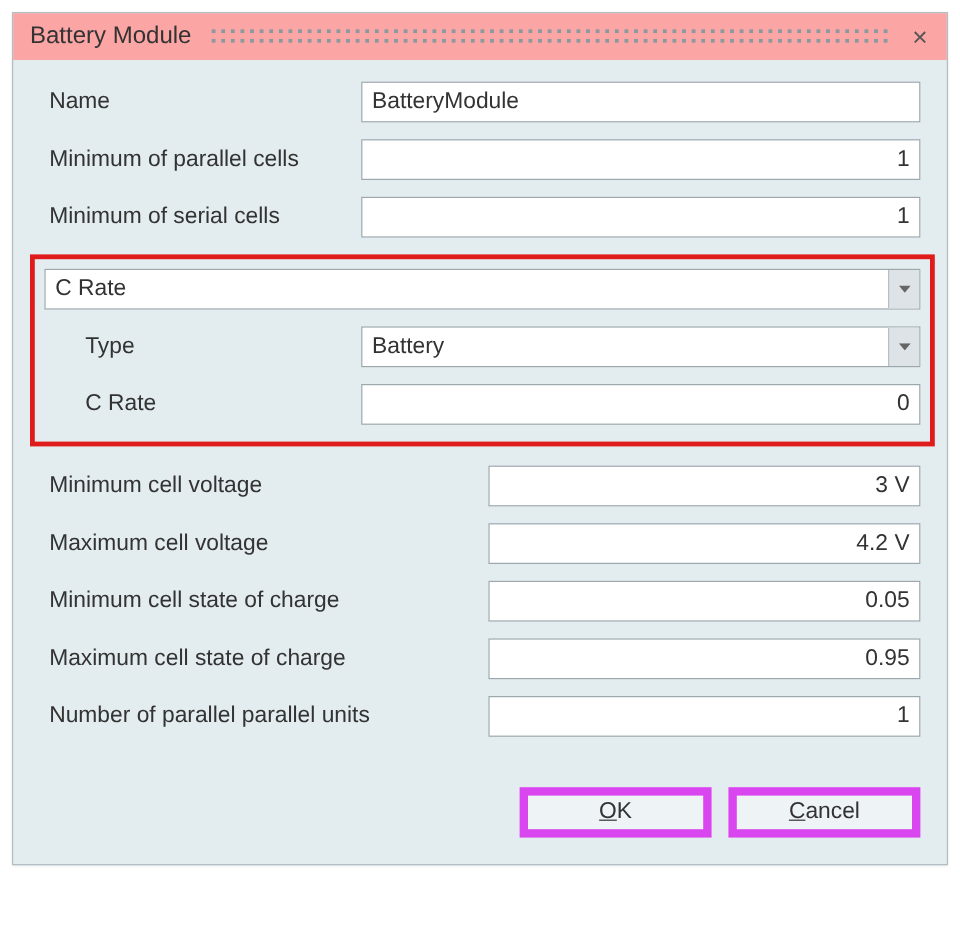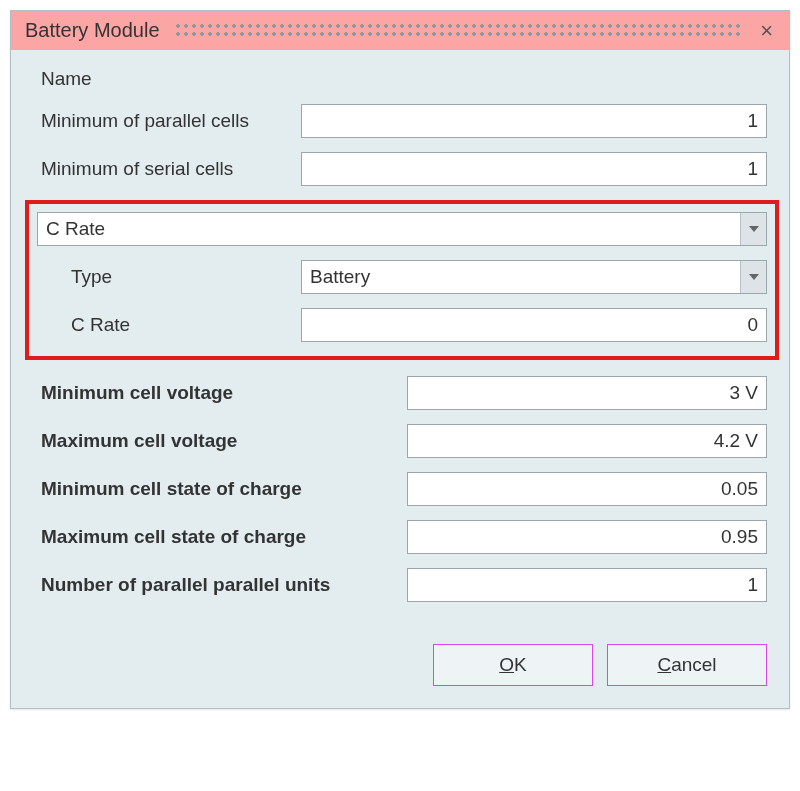--- a/index.html
+++ b/index.html
@@ -96,31 +96,31 @@
       align-items: center;
       justify-content: center;
     }
     .select .sel-arrow svg { width: 10px; height: 6px; }
     .highlight-box {
       border: 4px solid #e01b1b;
       padding: 8px 8px 0px 8px;
       margin: 4px -12px 16px -16px;
     }
     .highlight-box .row .label { flex: 0 0 264px; }
-    .group2 .row .label { flex: 0 0 366px; font-weight: bold; }
+    .group2 .row .label { flex: 0 0 366px; }
     .buttons {
       display: flex;
       justify-content: flex-end;
       gap: 14px;
       padding: 18px 22px 22px 22px;
     }
     .btn {
       width: 160px;
       height: 42px;
-      border: 1px solid #d946ef;
+      border: 7px solid #d946ef;
       background: #eef3f5;
       font-size: 19px;
       cursor: pointer;
       display: flex;
       align-items: center;
       justify-content: center;
       color: #333;
     }
     .btn .ul { text-decoration: underline; }
   </style>
@@ -132,20 +132,23 @@
   <div class="titlebar">
     <span class="title">Battery Module</span>
     <div class="dotgrip"></div>
     <span class="close">×</span>
   </div>
 
   <div class="content">
 
     <div class="row">
       <div class="label">Name</div>
+      <div class="field">
+        <input type="text" class="txt" value="BatteryModule" style="">
+      </div>
     </div>
 
     <div class="row">
       <div class="label">Minimum of parallel cells</div>
       <div class="field">
         <input type="text" class="txt right" value="1" style="">
       </div>
     </div>
 
     <div class="row">

